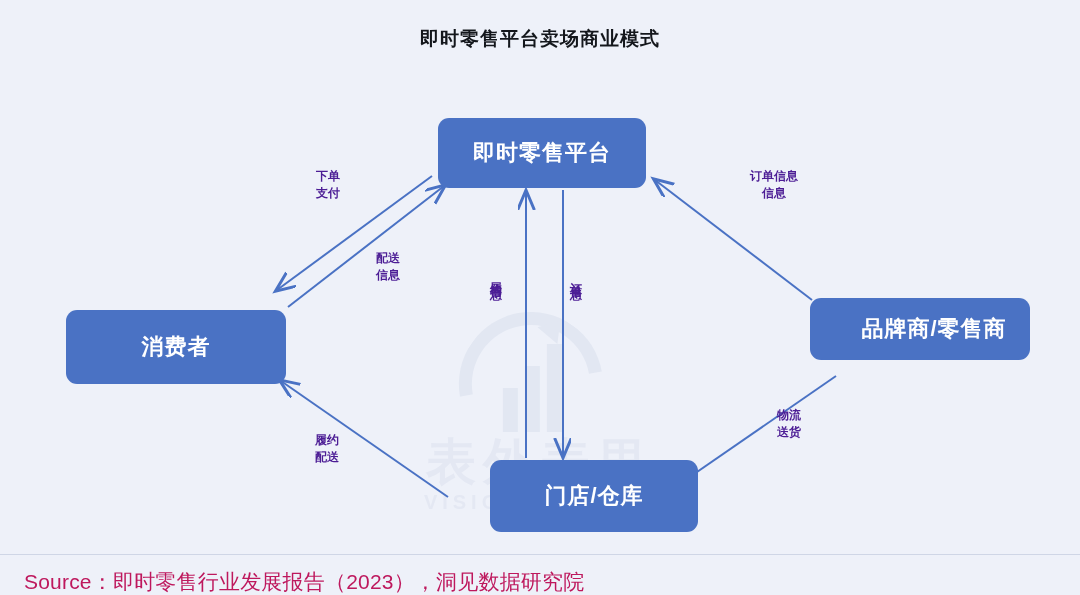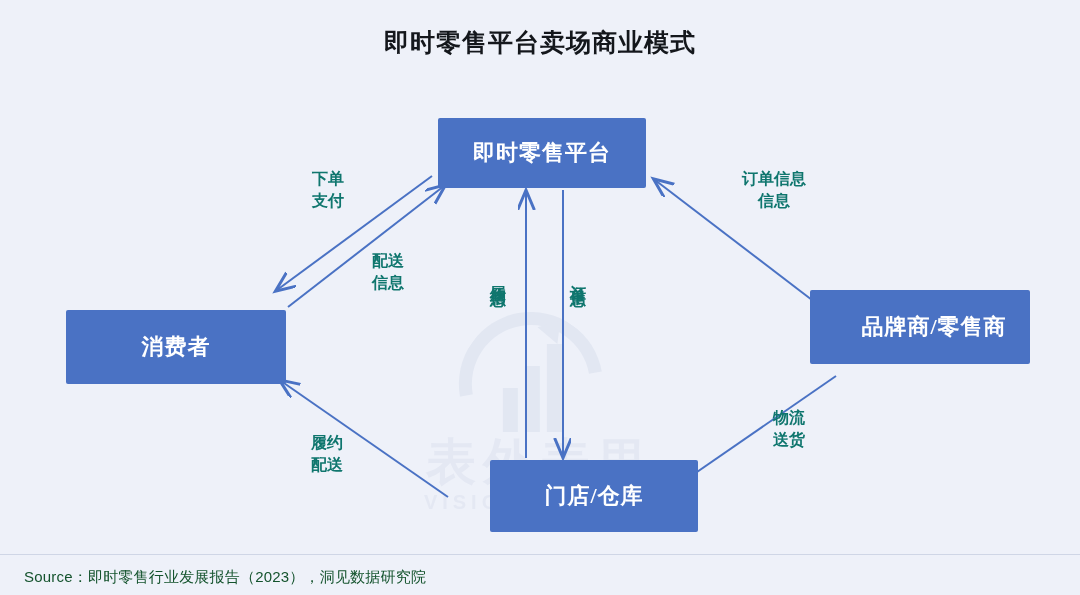--- a/index.html
+++ b/index.html
@@ -20,21 +20,21 @@
     height: 595px;
     background: #eef1f9;
   }
   
   .title {
     position: absolute;
     top: 26px;
     left: 0;
     width: 1080px;
     text-align: center;
-    font-size: 25px;
+    font-size: 19px;
     font-weight: bold;
     color: #14171c;
     letter-spacing: 1px;
   }
   
   .watermark {
     position: absolute;
     left: 50%;
     top: 312px;
     transform: translateX(-50%);
@@ -100,42 +100,41 @@
     position: absolute;
     left: 0; top: 0;
     width: 1080px;
     height: 595px;
     z-index: 1;
   }
   
   .node {
     position: absolute;
     background: #4a72c4;
-    border-radius: 2px;
+    border-radius: 11px;
     color: #ffffff;
     font-size: 22px;
     font-weight: bold;
     display: flex;
     align-items: center;
     justify-content: center;
     letter-spacing: 1px;
     z-index: 2;
     box-sizing: border-box;
-    font-family: Liberation Serif, serif;
   }
   #node-platform { left: 438px; top: 118px; width: 208px; height: 70px; }
   #node-consumer { left: 66px;  top: 310px; width: 220px; height: 74px; }
-  #node-brand    { left: 810px; top: 290px; width: 220px; height: 74px; padding-left: 28px; }
+  #node-brand    { left: 810px; top: 298px; width: 220px; height: 62px; padding-left: 28px; }
   #node-store    { left: 446px; top: 460px; width: 208px; height: 72px; margin-left: 44px; }
   
   .label {
     position: absolute;
-    font-size: 16px;
-    font-weight: bold;
-    color: #0f766e;
+    font-size: 12px;
+    font-weight: bold;
+    color: #4c1d95;
     line-height: 1.38;
     text-align: center;
     z-index: 3;
     white-space: pre-line;
   }
   .label.vertical {
     writing-mode: vertical-rl;
     text-orientation: upright;
     letter-spacing: 2px;
     line-height: 1;
@@ -155,22 +154,22 @@
     top: 554px;
     width: 1080px;
     height: 1px;
     background: #cfd6e6;
     z-index: 2;
   }
   .source {
     position: absolute;
     left: 24px;
     top: 568px;
-    font-size: 15px;
-    color: #14532d;
+    font-size: 21px;
+    color: #be185d;
     z-index: 3;
     letter-spacing: 0.2px;
   }
 </style>
 </head>
 <body>
 
 <div class="page">
 
   <div class="title">即时零售平台卖场商业模式</div>

